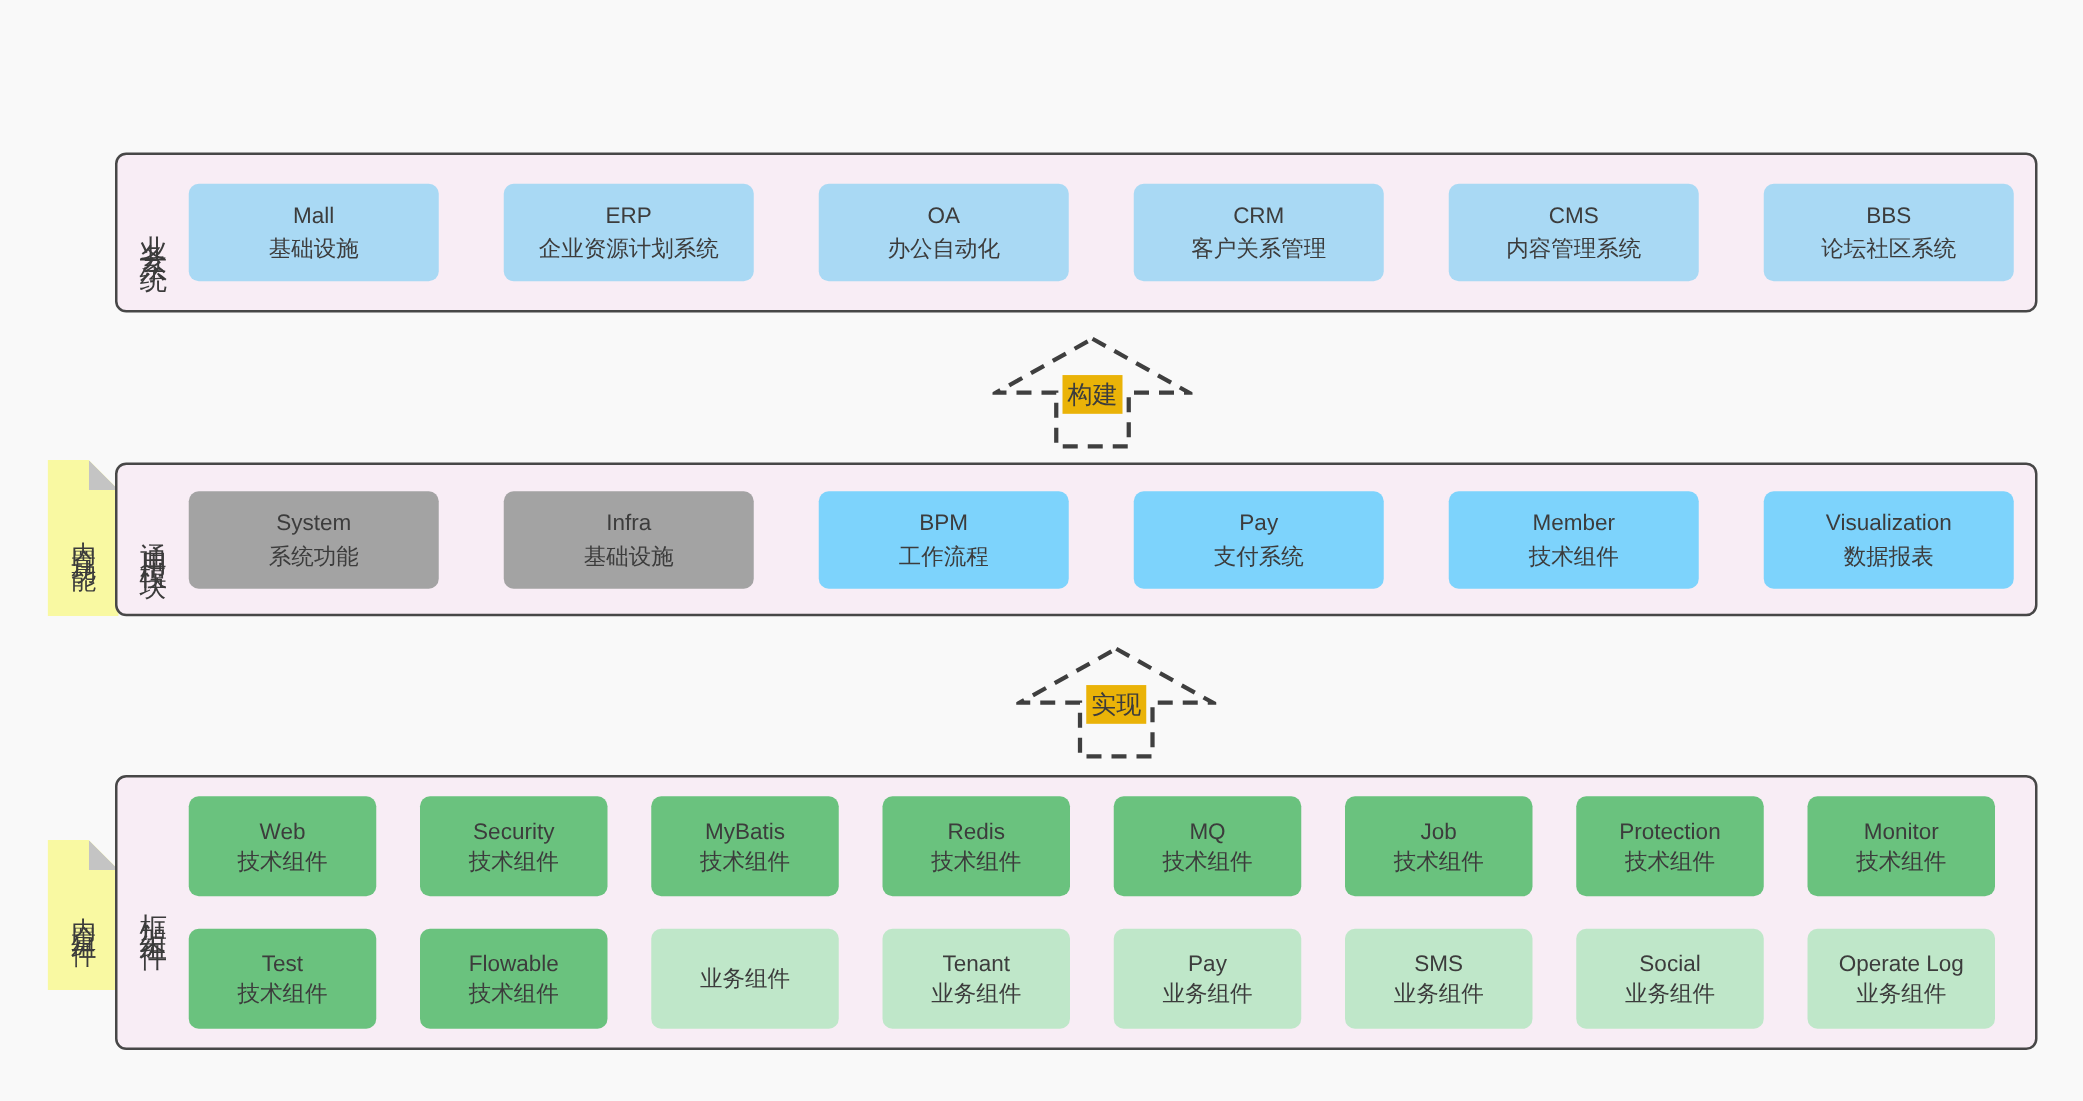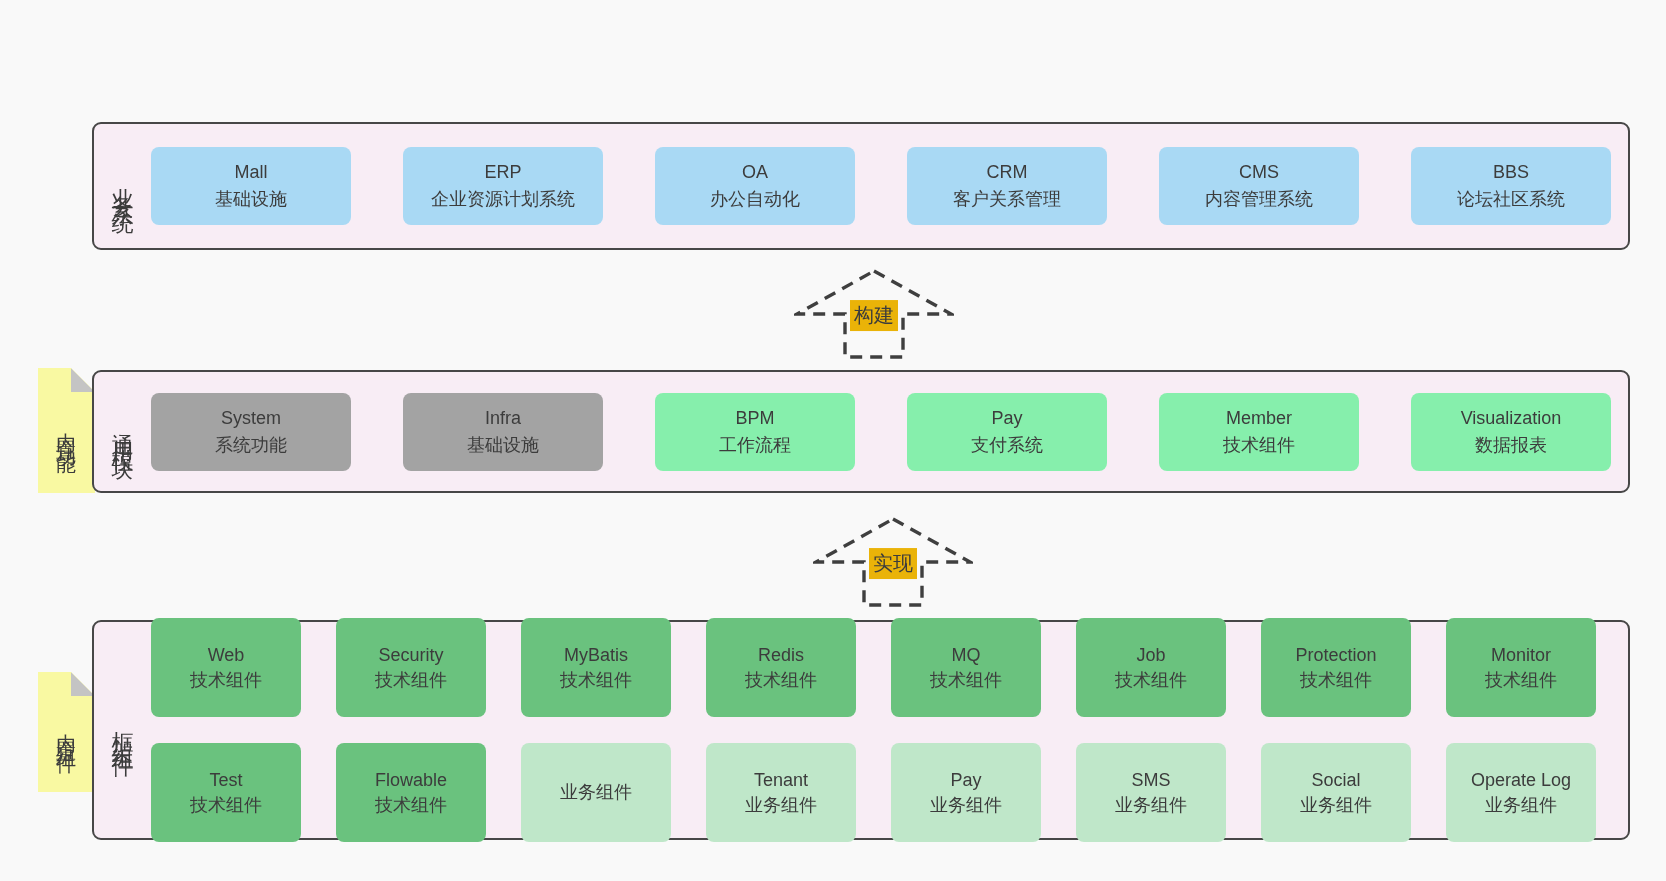--- a/index.html
+++ b/index.html
@@ -29,24 +29,24 @@
   .rows-wrap { display:flex; flex-direction:column; gap:26px; }
   .comp-row  { display:flex; gap:35px; align-items:center; }
 
   
   .node {
     box-sizing:border-box; border-radius:8px; flex:none;
     display:flex; flex-direction:column; align-items:center; justify-content:center;
     text-align:center; font-size:18px; line-height:1.5; color:#3c3c3c;
   }
   .node-lg { width:200px; height:78px; }
-  .node-sm { width:150px; height:99px; line-height:1.35; padding:0 14px; }
+  .node-sm { width:150px; height:80px; line-height:1.35; padding:0 14px; }
   .blue        { background:#a9d9f4; }
   .red         { background:#a3a3a3;text-align:right; }
-  .pink        { background:#86efac;text-align:center; }
+  .pink        { background:#7dd3fc;text-align:center; }
   .green       { background:#6ac27e; }
   .green-light { background:#bfe7c9; }
 
   
   .sticky {
     position:absolute; left:38px; width:57px; background:#f9f9a2; z-index:1;
     display:flex; align-items:center; justify-content:center;
     clip-path: polygon(0 0, calc(100% - 24px) 0, 100% 24px, 100% 100%, 0 100%);
   }
   #sticky1 { top:368px; height:125px; }

